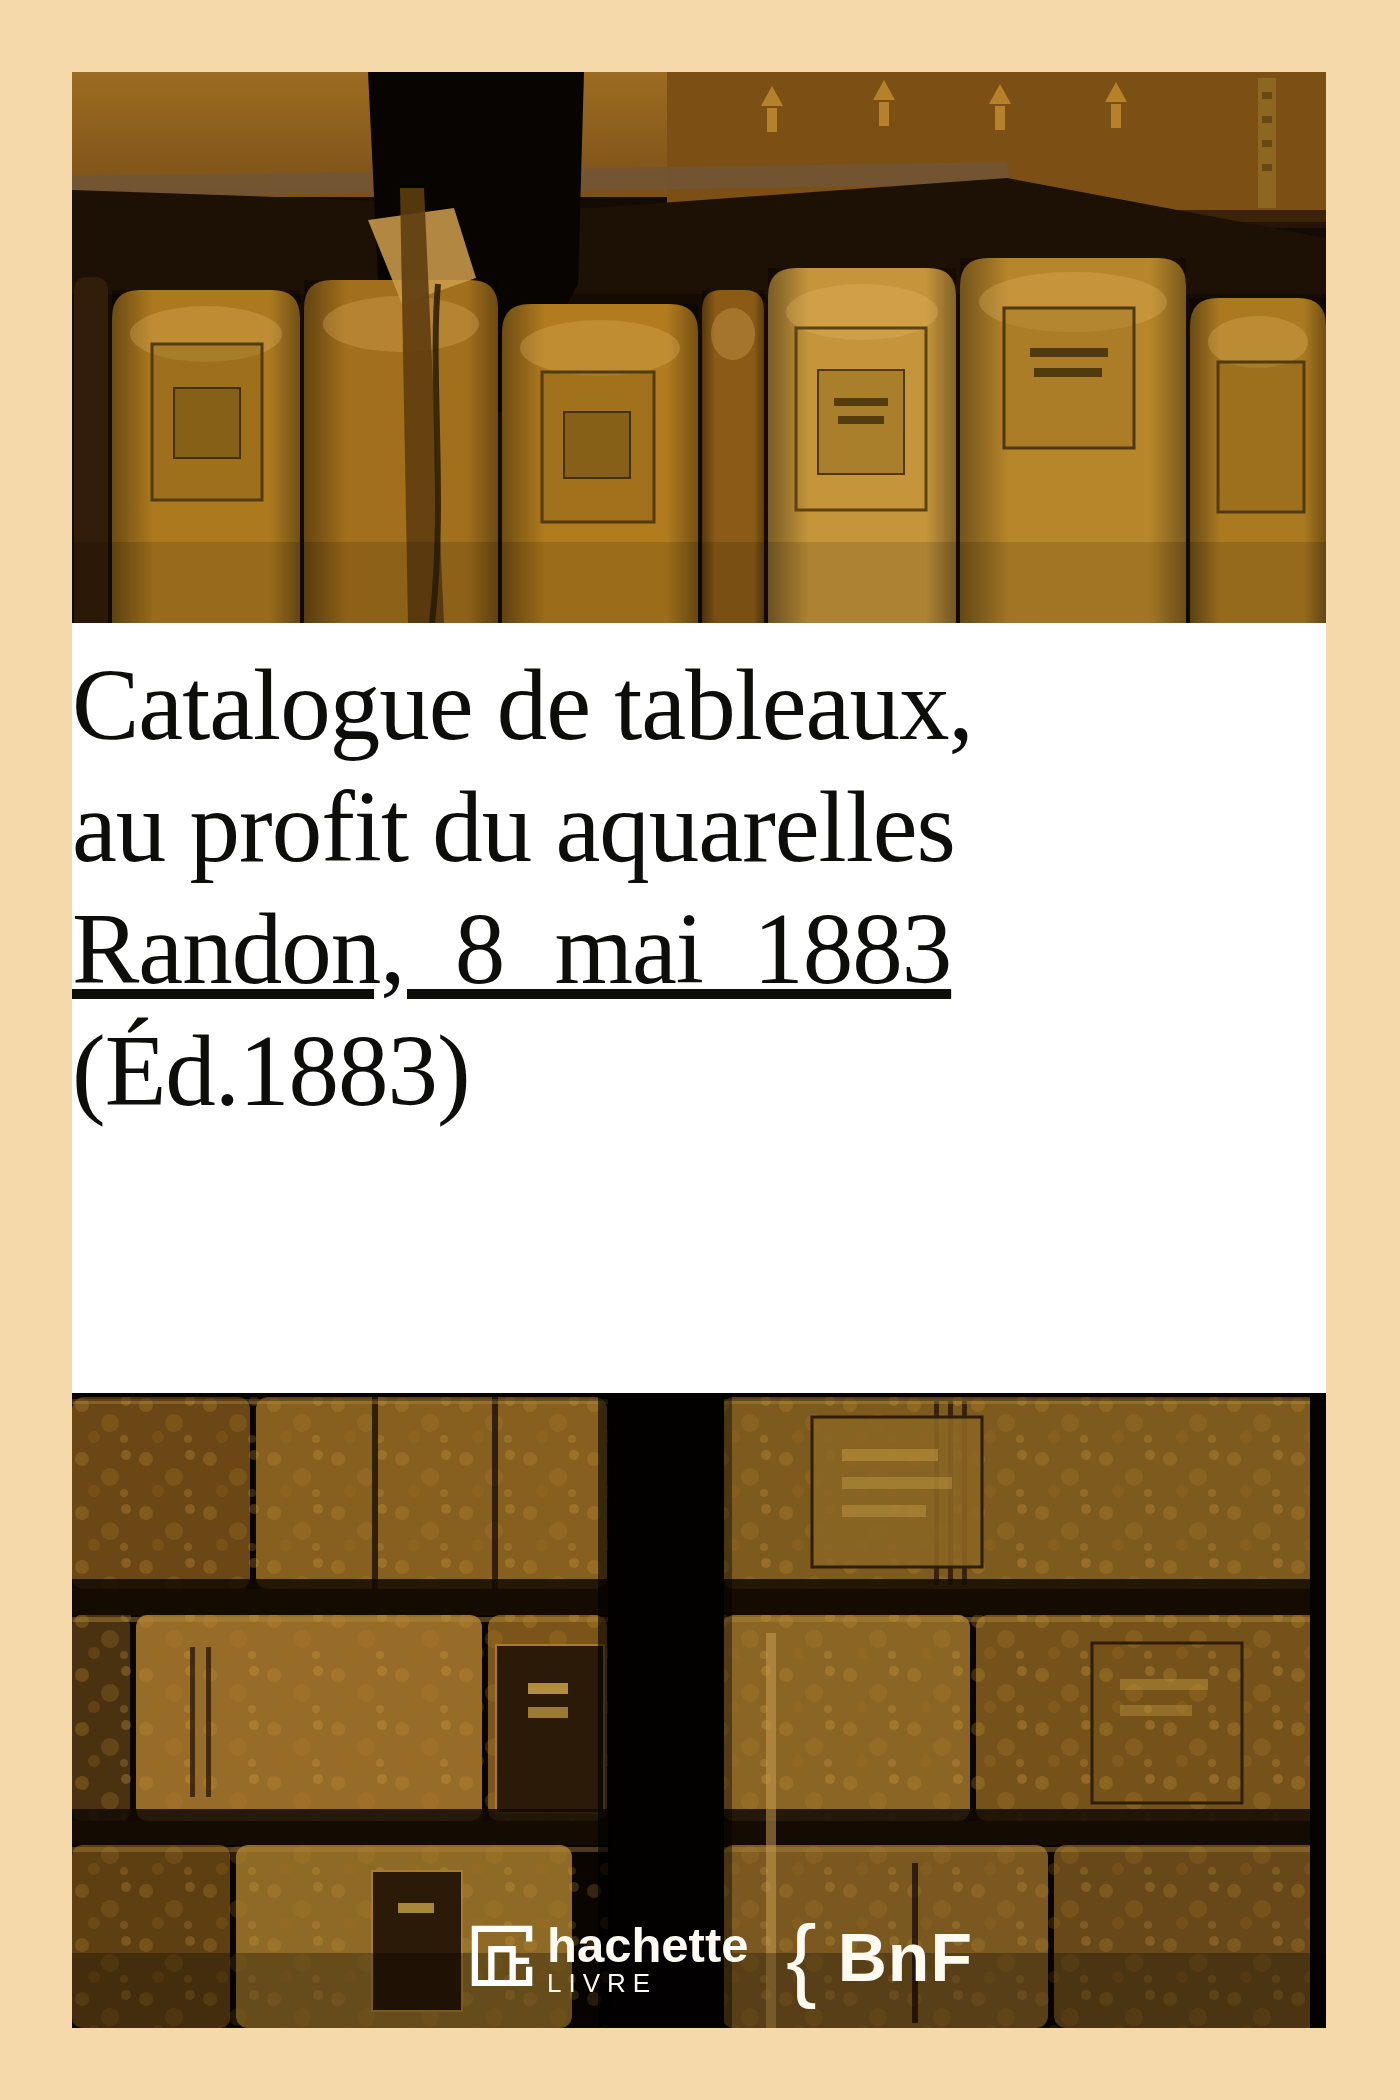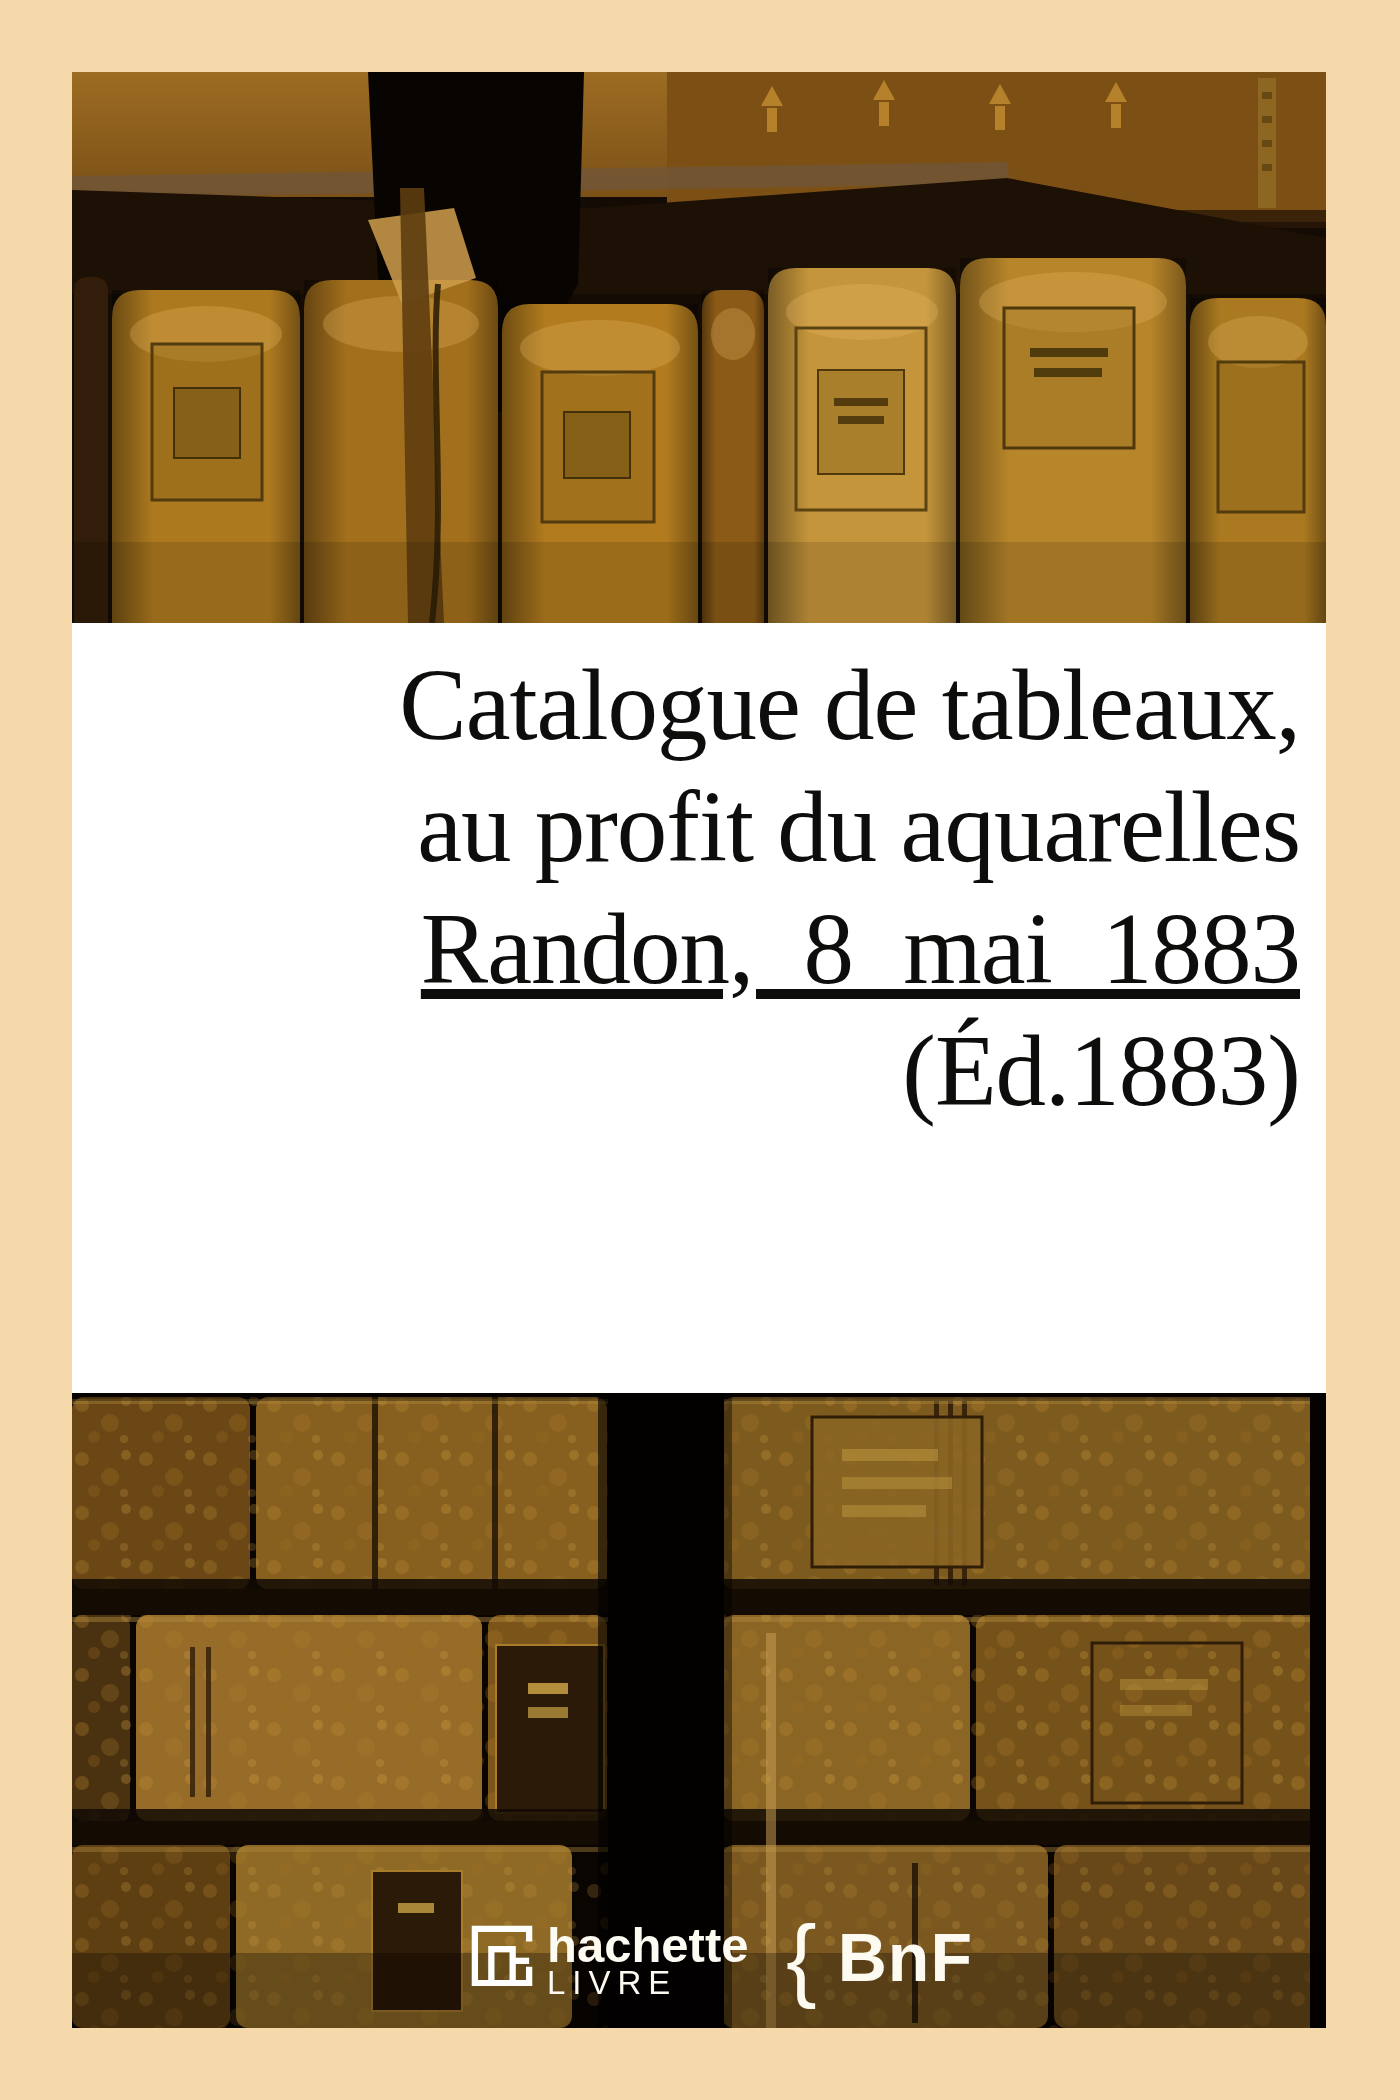--- a/index.html
+++ b/index.html
@@ -6,33 +6,33 @@
     --frame:#f6d9ab; --band:#ffffff; --title-ink:#0d0d0c; --logo-ink:#ffffff;
   }
   *{margin:0;padding:0;box-sizing:border-box;}
   html,body{width:1400px;height:2100px;overflow:hidden;}
   body{background:var(--frame); position:relative; font-family:"Liberation Sans",sans-serif;}
   .cover{position:absolute;left:72px;top:72px;width:1254px;height:1956px;background:var(--band);}
   .photo{position:absolute;left:0;display:block;}
   #photoTop{top:0;}
   #photoBottom{top:1321px;}
   .title-block{
-    position:absolute;left:0;top:572px;width:1228px;text-align:right;
+    position:absolute;left:0;top:572px;width:1228px;
     font-family:"Liberation Serif",serif;font-size:101px;line-height:122px;
     color:var(--title-ink);font-weight:400;letter-spacing:-1px;
   }
   .title-line{white-space:nowrap;}
   .title-line.sp{word-spacing:26px;text-decoration:underline;}
   
   .logos{position:absolute;left:0;top:1846px;width:1254px;height:150px;color:var(--logo-ink);}
   .hachette{position:absolute;left:398px;top:4px;display:flex;gap:13px;align-items:flex-start;}
   .h-mark{width:64px;height:62px;margin-top:2px;}
   .h-text{display:flex;flex-direction:column;}
   .h-word{font-size:49px;line-height:46px;font-weight:700;letter-spacing:0px;}
-  .h-sub{font-size:33px;line-height:28px;letter-spacing:7px;font-weight:400;margin-top:1px;}
+  .h-sub{font-size:26px;line-height:28px;letter-spacing:7px;font-weight:400;margin-top:1px;}
   .bnf{position:absolute;left:714px;top:2px;display:flex;align-items:flex-start;}
   .bnf-brace{font-size:92px;line-height:76px;font-weight:300;margin-right:5px;font-family:"Liberation Sans",sans-serif;}
   .bnf-name{font-size:68px;line-height:74px;font-weight:700;letter-spacing:1px;margin-left:16px;}
 </style>
 </head>
 <body>
 
 <div class="cover">
 
   <svg id="photoTop" class="photo" width="1254" height="551" viewBox="0 0 1254 551">

